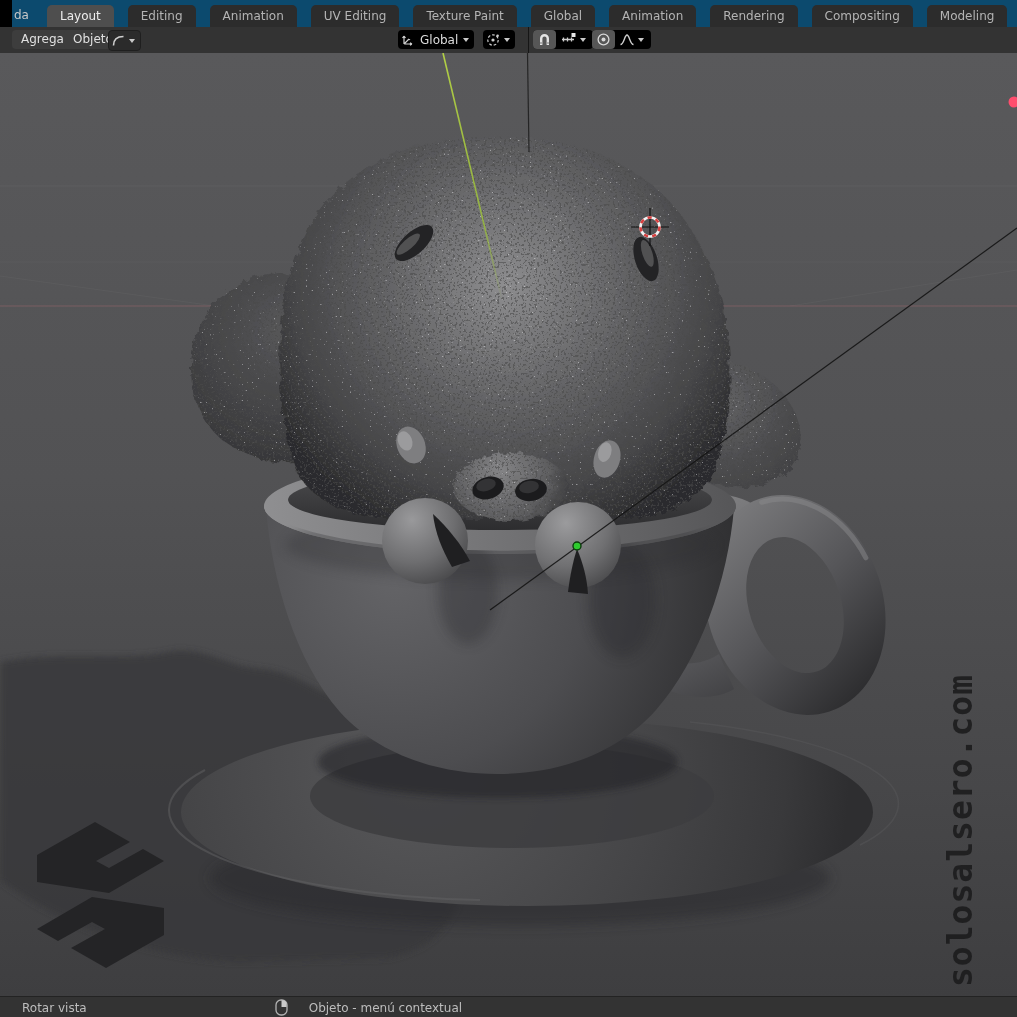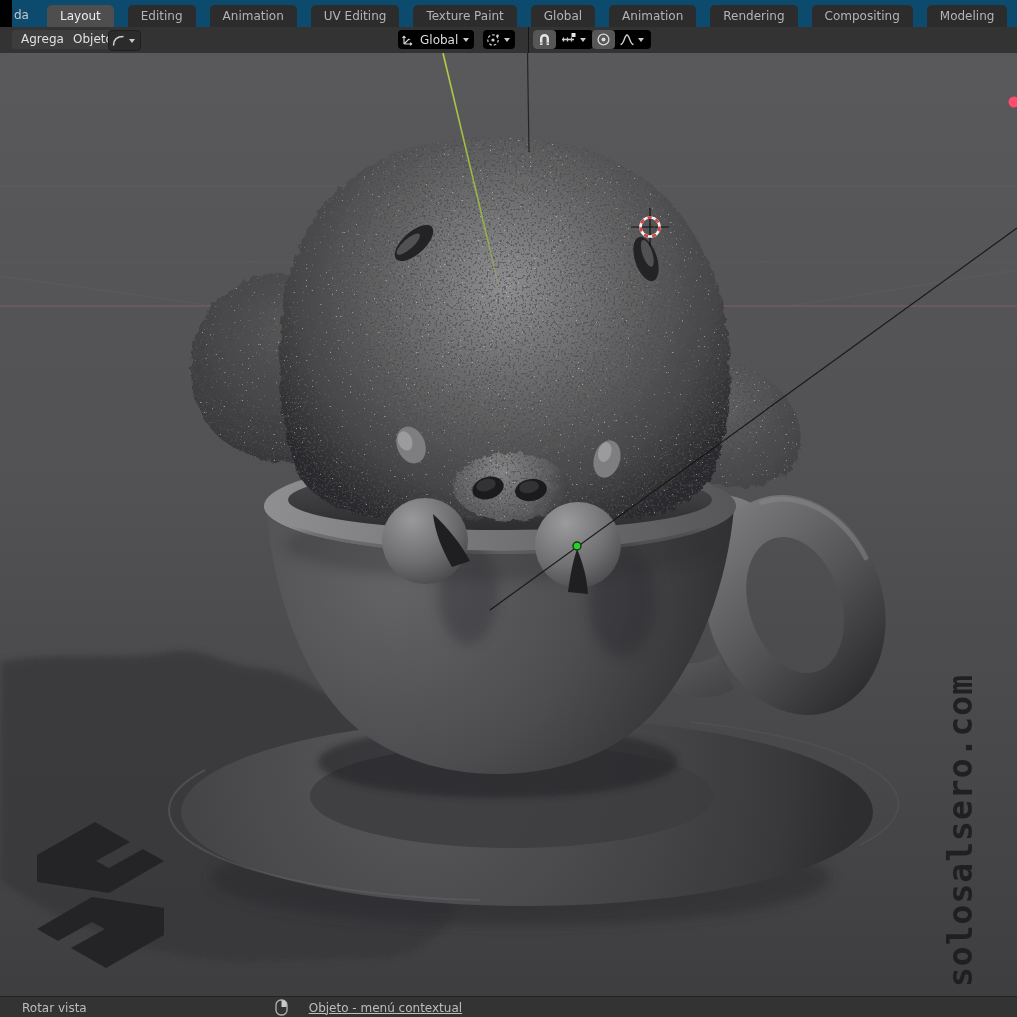--- a/index.html
+++ b/index.html
@@ -28,21 +28,21 @@
   #viewport{left:0;top:53px;width:1017px;height:943px;}
   
   #watermark{left:941px;top:987px;width:262px;transform:rotate(-90deg);transform-origin:0 0;
      font-family:"DejaVu Sans Mono","Liberation Mono",monospace;font-weight:bold;font-size:33px;
      letter-spacing:1px;color:#1d1d1e;opacity:.92;}
   
   #statusbar{left:0;top:996px;width:1017px;height:21px;background:#333333;border-top:1px solid #232323;
      display:flex;align-items:center;color:#bdbdbd;font-size:12px;gap:12px;}
   #status-left{margin-left:22px;}
   #status-mouse{margin-left:176px;display:flex;align-items:center;}
-  #status-right{margin-left:9px;text-decoration:underline;}
+  #status-right{margin-left:9px;}
 </style>
 </head>
 <body>
 
 <div id="tabbar" class="abs">
   <span id="clipped-menu">da</span>
   <div class="tab active">Layout</div>
   <div class="tab">Editing</div>
   <div class="tab">Animation</div>
   <div class="tab">UV Editing</div>

